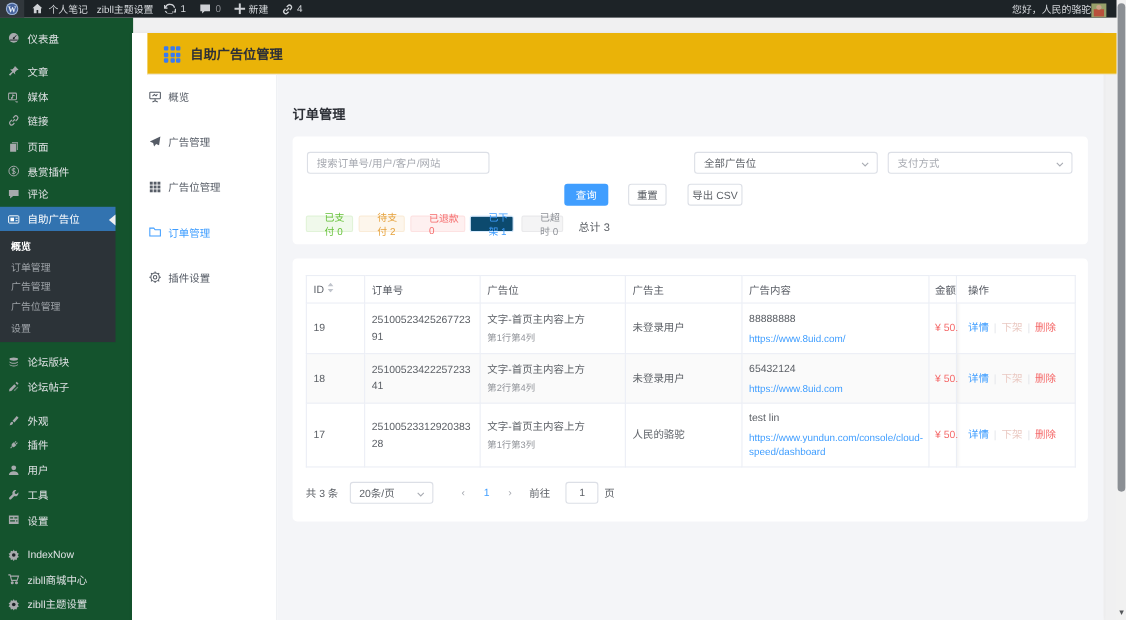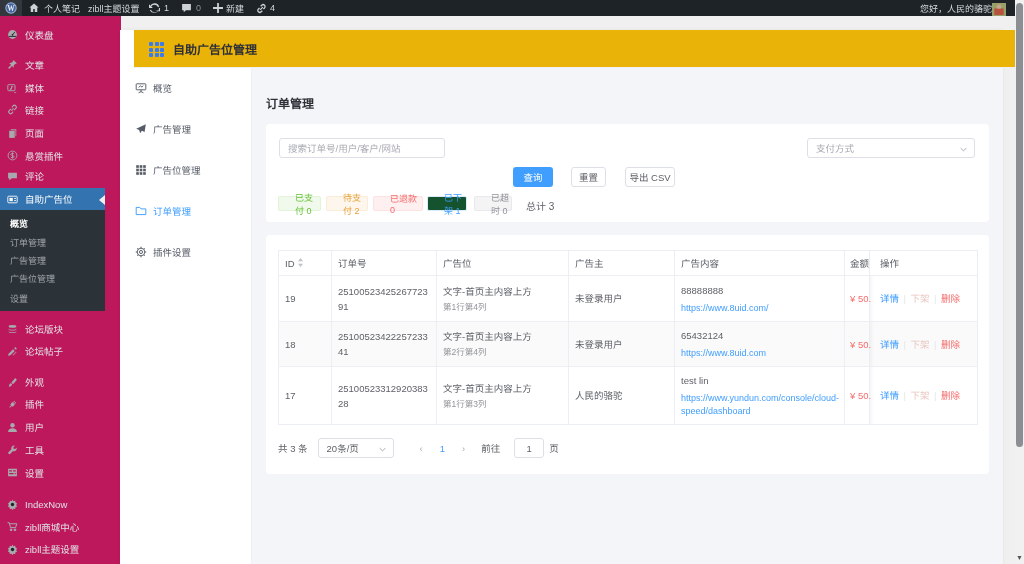--- a/index.html
+++ b/index.html
@@ -4,21 +4,21 @@
 <title>自助广告位管理</title>
 <style>
 *{margin:0;padding:0;box-sizing:border-box;}
 html,body{width:1024px;height:564px;overflow:hidden;}
 body{font-family:"Liberation Sans",sans-serif;background:#f0f0f1;position:relative;}
 
 #adminbar{position:absolute;left:0;top:0;width:1015px;height:16px;background:#1d2327;color:#d5d8dc;font-size:9px;z-index:50;}
 #adminbar .it{position:absolute;top:0;height:16px;display:flex;align-items:center;white-space:nowrap;}
 #wplogoblock{position:absolute;left:0;top:0;width:22px;height:16px;background:#31373c;display:flex;align-items:center;justify-content:center;}
 
-#wpside{position:absolute;left:0;top:16px;width:121px;height:548px;background:#be185d;color:#dfe1e4;font-size:9.5px;}
+#wpside{position:absolute;left:0;top:16px;width:121px;height:548px;background:#14532d;color:#dfe1e4;font-size:9.5px;}
 #wpside .mi{position:absolute;left:0;width:105px;height:22px;display:flex;align-items:center;}
 #wpside .mi .ic{width:11px;height:11px;margin-left:7px;margin-right:7px;flex:none;color:#a7aaad;}
 #wpside .mi .ic svg{display:block;width:11px;height:11px;}
 #wpside .mi.act{background:#3273b0;color:#fff;}
 #wpside .mi.act .ic{color:#fff;}
 #arrow{position:absolute;left:99px;top:194.5px;width:0;height:0;border-top:5px solid transparent;border-bottom:5px solid transparent;border-right:6px solid #f0f0f1;z-index:5;}
 #submenu{position:absolute;left:0;top:210px;width:105px;height:101px;background:#2c3338;color:#9ea3a8;font-size:9px;}
 #submenu div{position:absolute;left:10px;}
 
 #card{position:absolute;left:120px;top:30px;width:883px;height:534px;background:#fff;box-shadow:0 0 4px rgba(0,0,0,.06);}
@@ -42,21 +42,21 @@
 .inp .ph{padding-left:8px;}
 .chev{position:absolute;right:7px;top:6.5px;width:7px;height:7px;}
 .chev svg{display:block;width:7px;height:7px;}
 .btn{position:absolute;height:20px;border-radius:3px;font-size:9.5px;display:flex;align-items:center;justify-content:center;}
 .btn.primary{background:#409eff;color:#fff;}
 .btn.plain{background:#fff;border:1px solid #dcdfe6;color:#5d6167;}
 .tag{position:absolute;height:15px;border-radius:2px;font-size:9px;display:flex;align-items:center;justify-content:center;padding-left:16px;}
 .tag.g{background:#f0f9eb;border:1px solid #e1f3d8;color:#67c23a;}
 .tag.o{background:#fdf6ec;border:1px solid #faecd8;color:#e6a23c;}
 .tag.r{background:#fef0f0;border:1px solid #fde2e2;color:#f56c6c;}
-.tag.b{background:#14532d;border:1px solid #d9ecff;color:#409eff;}
+.tag.b{background:#0c4a6e;border:1px solid #d9ecff;color:#409eff;}
 .tag.i{background:#f4f4f5;border:1px solid #e9e9eb;color:#909399;}
 
 #tpanel{position:absolute;left:14px;top:167px;width:723px;height:239px;background:#fff;border-radius:4px;}
 #tbl{position:absolute;left:12px;top:15px;width:699px;border-collapse:collapse;table-layout:fixed;font-size:9.5px;color:#5d6167;}
 #tbl th,#tbl td{border:1px solid #ebeef5;font-weight:normal;text-align:left;vertical-align:middle;padding:4px 6px;}
 #tbl td{line-height:15px;}
 #tbl th{color:#5a5e66;height:25px;padding-left:6px;margin-left:40px;}
 #tbl tr.stripe td{background:#fafafa;}
 .sub{color:#909399;font-size:8.5px;line-height:13px;margin-top:2px;}
 .lnk{color:#409eff;font-size:9px;line-height:13px;margin-top:4px;}
@@ -382,20 +382,28 @@
         </span>
         <span>插件设置</span>
       </div>
     </div>
   <div id="pane">
     <div id="h2t">订单管理</div>
     <div id="fpanel">
 
       <div class="inp" style="left:13px;top:14px;width:166px;">
           <span class="ph">搜索订单号/用户/客户/网站</span>
+        </div>
+      <div class="inp" style="left:365px;top:14px;width:167px;color:#5d6167;">
+          <span class="ph">全部广告位</span>
+          <span class="chev">
+            <svg viewBox="0 0 10 10">
+              <path d="M1 3l4 4 4-4" stroke="#a8abb2" stroke-width="1.4" fill="none"></path>
+            </svg>
+          </span>
         </div>
       <div class="inp" style="left:541px;top:14px;width:168px;">
           <span class="ph">支付方式</span>
           <span class="chev">
             <svg viewBox="0 0 10 10">
               <path d="M1 3l4 4 4-4" stroke="#a8abb2" stroke-width="1.4" fill="none"></path>
             </svg>
           </span>
         </div>
 

